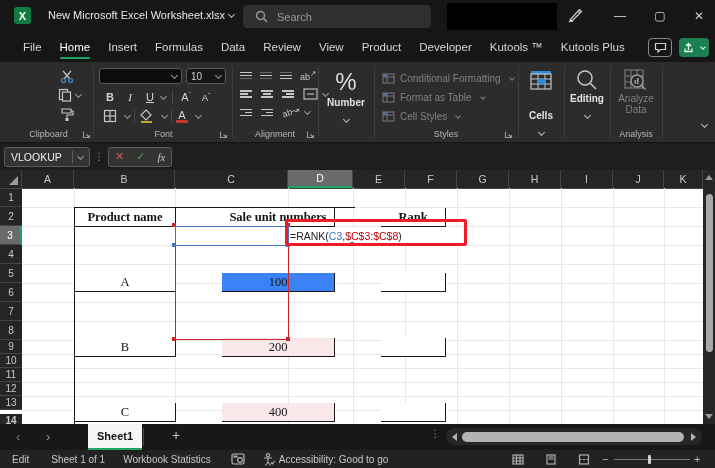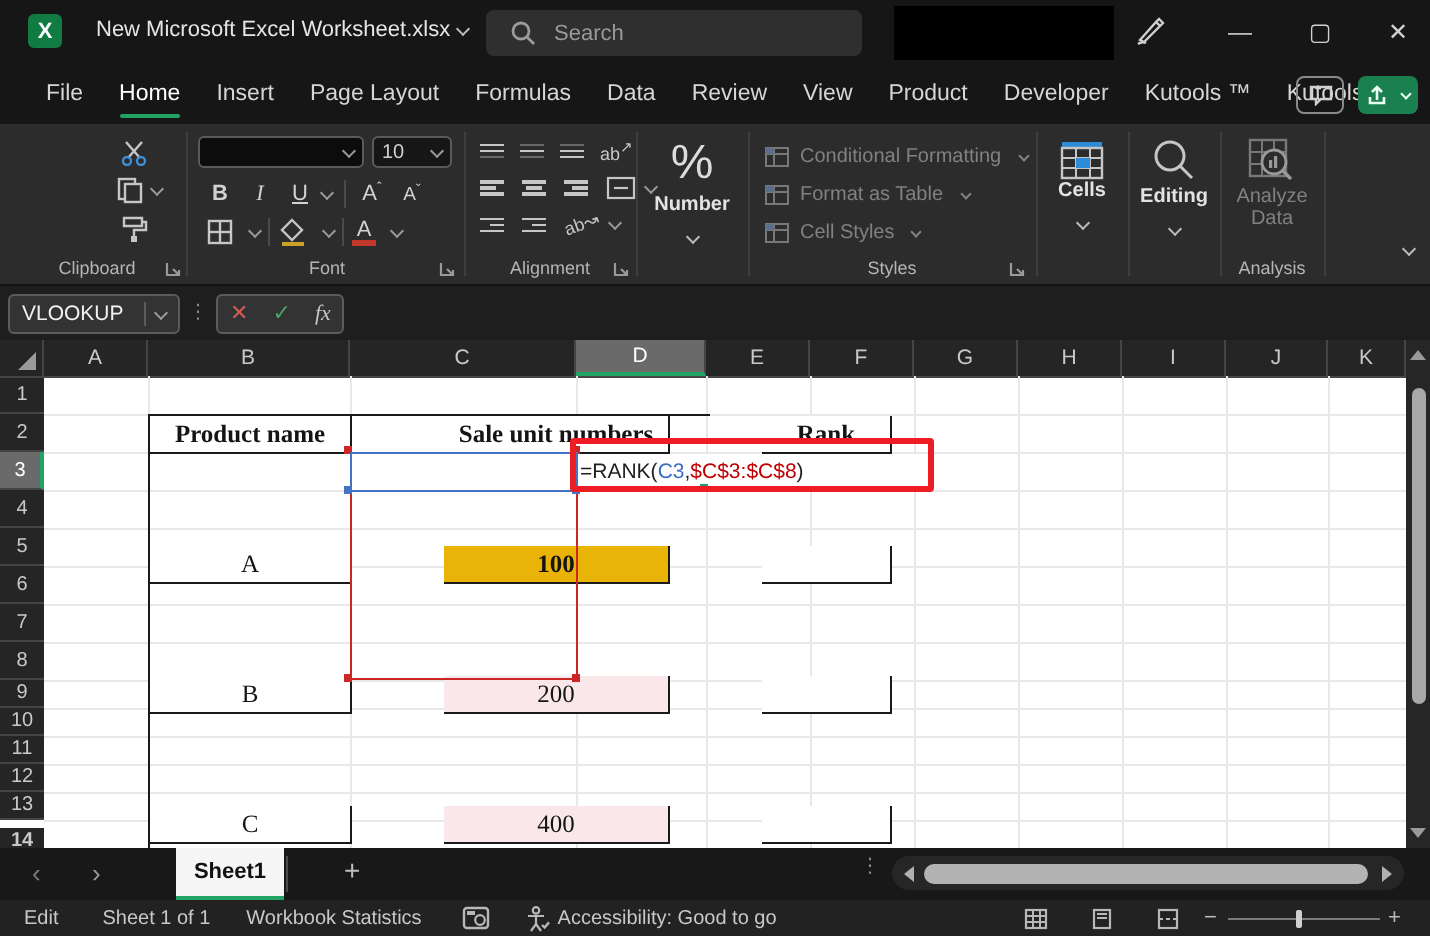--- a/index.html
+++ b/index.html
@@ -93,21 +93,20 @@
     </div>
     <div class="abs wbtn" style="left:605px;top:2px;">—</div>
     <div class="abs wbtn" style="left:645px;top:2px;">▢</div>
     <div class="abs wbtn" style="left:684px;top:2px;">✕</div>
   </div>
 
   <div class="abs" id="menubar">
       <div class="menu-item">File</div>
       <div class="menu-item active">Home</div>
       <div class="menu-item">Insert</div>
-      <div class="menu-item">Page Layout</div>
       <div class="menu-item">Formulas</div>
       <div class="menu-item">Data</div>
       <div class="menu-item">Review</div>
       <div class="menu-item">View</div>
       <div class="menu-item">Product</div>
       <div class="menu-item">Developer</div>
       <div class="menu-item">Kutools ™</div>
       <div class="menu-item">Kutools Plus</div>
     </div>
   <div class="abs" id="comment-btn">
@@ -310,21 +309,21 @@
     <div class="abs" style="left:518px;top:0;width:46px;height:81px;text-align:center;">
       <svg style="margin:8px auto 0;" width="22" height="20" viewBox="0 0 22 20">
           <rect x="1" y="1" width="20" height="3" fill="#2e8bd8"></rect>
           <rect x="1" y="4" width="20" height="15" fill="none" stroke="#c6c6c6" stroke-width="1.2"></rect>
           <line x1="8" y1="4" x2="8" y2="19" stroke="#c6c6c6" stroke-width="1"></line>
           <line x1="15" y1="4" x2="15" y2="19" stroke="#c6c6c6" stroke-width="1"></line>
           <line x1="1" y1="9" x2="21" y2="9" stroke="#c6c6c6" stroke-width="1"></line>
           <line x1="1" y1="14" x2="21" y2="14" stroke="#c6c6c6" stroke-width="1"></line>
           <rect x="8" y="9" width="7" height="5" fill="#2e8bd8"></rect>
         </svg>
-      <div class="rtxt" style="font-weight:bold;margin-top:0;">Cells</div>
+      <div class="rtxt" style="font-weight:bold;margin-top:20px;">Cells</div>
       <span class="chv" style="color:#bdbdbd;margin:2px 0 0 0;"></span>
     </div>
 
     <div class="abs" style="left:564px;top:0;width:46px;height:81px;text-align:center;">
       <svg style="margin:7px auto 0;" width="22" height="22" viewBox="0 0 22 22">
           <circle cx="9" cy="9" r="7" fill="none" stroke="#c6c6c6" stroke-width="1.5"></circle>
           <line x1="14" y1="14" x2="20" y2="20" stroke="#c6c6c6" stroke-width="1.5"></line>
         </svg>
       <div class="rtxt" style="font-weight:bold;margin-top:2px;">Editing</div>
       <span class="chv" style="color:#bdbdbd;margin:2px 0 0 0;"></span>
@@ -425,21 +424,21 @@
         <div class="gl" style="left: 22px; top: 226px; width: 681px; height: 1px;"></div>
         <div class="gl" style="left: 22px; top: 240px; width: 681px; height: 1px;"></div>
         <div class="gl" style="left: 22px; top: 254px; width: 681px; height: 1px;"></div>
       </div>
 
     <div id="tablegrid">
         <div class="tcell hdr">Product name</div>
         <div class="tcell hdr">Sale unit numbers</div>
         <div class="tcell hdr">Rank</div>
         <div class="tcell">A</div>
-        <div class="tcell" style="background: #eab308; font-weight: bold;">100</div>
+        <div class="tcell" style="background: #3b82f6;">100</div>
         <div class="tcell"></div>
         <div class="tcell">B</div>
         <div class="tcell" style="background: rgb(249, 231, 234);">200</div>
         <div class="tcell"></div>
         <div class="tcell">C</div>
         <div class="tcell" style="background: rgb(249, 231, 234);">400</div>
         <div class="tcell"></div>
         <div class="tcell">D</div>
         <div class="tcell" style="background: rgb(249, 231, 234);">300</div>
         <div class="tcell"></div>

